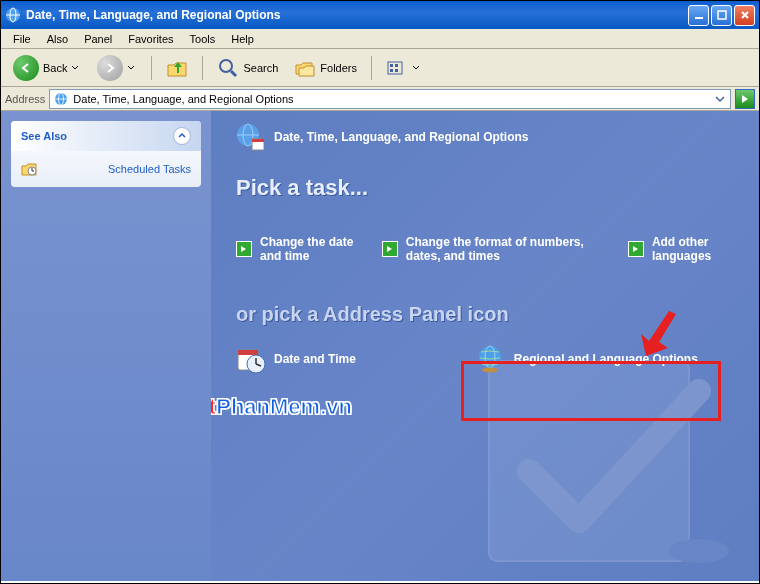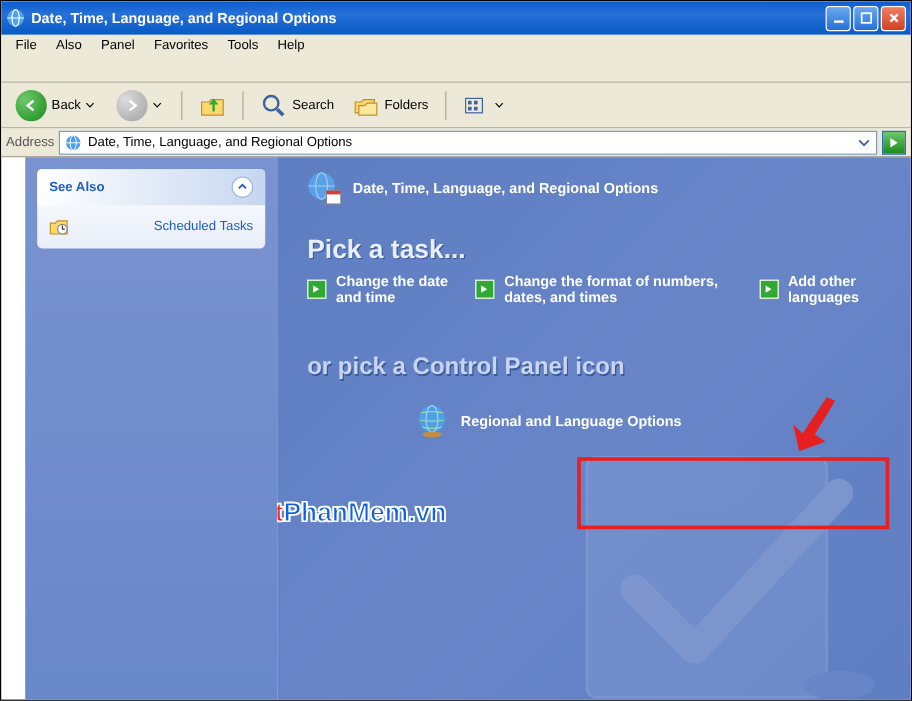--- a/index.html
+++ b/index.html
@@ -8,53 +8,53 @@
 
 .titlebar { height: 28px; background: linear-gradient(to bottom, #0a5bc5, #1060d0 5%, #2670d8 40%, #0a5bc5 95%); display: flex; align-items: center; padding: 0 4px; color: #fff; }
 .titlebar-icon { width: 16px; height: 16px; margin-right: 5px; }
 .titlebar-text { font-weight: bold; font-size: 12px; flex: 1; }
 .winctrl { display: flex; gap: 2px; }
 .winbtn { width: 21px; height: 21px; border: 1px solid #fff; border-radius: 3px; display: flex; align-items: center; justify-content: center; cursor: pointer; }
 .winbtn.min, .winbtn.max { background: linear-gradient(to bottom, #6aa8f0, #2670d8); }
 .winbtn.close { background: linear-gradient(to bottom, #f08060, #d04020); }
 
 
-.menubar { height: 40px; background: #ece9d8; border-bottom: 1px solid #aca899; display: flex; padding: 0 4px; }
+.menubar { height: 20px; background: #ece9d8; border-bottom: 1px solid #aca899; display: flex; align-items: center; padding: 0 4px; }
 .menubar span { padding: 3px 8px; cursor: pointer; font-size: 11px; }
 
 
 .toolbar { height: 38px; background: #ece9d8; border-bottom: 1px solid #aca899; display: flex; align-items: center; padding: 0 6px; gap: 4px; }
 .tbtn { display: flex; align-items: center; gap: 4px; padding: 4px 6px; border-radius: 3px; cursor: pointer; font-size: 11px; }
 .tsep { width: 1px; height: 24px; background: #aca899; margin: 0 4px; }
 .backbtn { width: 26px; height: 26px; border-radius: 50%; background: radial-gradient(circle at 30% 30%, #6dc96d, #1a8a1a); display: flex; align-items: center; justify-content: center; }
 .fwdbtn { width: 26px; height: 26px; border-radius: 50%; background: radial-gradient(circle at 30% 30%, #dcdcdc, #a0a0a0); display: flex; align-items: center; justify-content: center; }
 .dropdown-arrow { width: 10px; cursor: pointer; }
 
 
 .addressrow { height: 24px; background: #ece9d8; border-bottom: 1px solid #aca899; display: flex; align-items: center; padding: 0 4px; gap: 4px; }
 .addressrow .lbl { font-size: 11px; color: #555; }
 .addressbox { flex: 1; height: 20px; border: 1px solid #7f9db9; background: #fff; display: flex; align-items: center; padding: 0 3px; gap: 4px; }
 .gobtn { width: 20px; height: 20px; background: linear-gradient(to bottom, #6dc96d, #1a8a1a); border: 1px solid #316ac5; display: flex; align-items: center; justify-content: center; cursor: pointer; }
 
 
-.main { display: flex; height: calc(100% - 28px - 22px - 38px - 24px); padding-left: 20px; }
+.main { display: flex; height: calc(100% - 28px - 22px - 38px - 24px); }
 
 
 .sidepane { width: 210px; background: linear-gradient(to bottom, #7a93d0 0%, #6887c9 100%); padding: 10px; }
 .sidebox { background: linear-gradient(to bottom, #fff, #e8eef8); border-radius: 4px; overflow: hidden; }
 .sidehdr { background: linear-gradient(to right, #fff, #c6d6f0); padding: 6px 10px; display: flex; align-items: center; justify-content: space-between; color: #215dc6; font-weight: bold; font-size: 11px; }
 .collapse { width: 18px; height: 18px; border-radius: 50%; border: 1px solid #a0b6e0; background: #fff; display: flex; align-items: center; justify-content: center; cursor: pointer; }
 .sidebody { padding: 10px; }
 .sideitem { display: flex; align-items: center; gap: 6px; color: #215dc6; font-size: 11px; cursor: pointer; justify-content: space-between; }
 
 
 .content { flex: 1; background: linear-gradient(135deg, #5d7ec1 0%, #6885c8 50%, #5d7ec1 100%); padding: 12px 20px 12px 25px; color: #fff; position: relative; overflow: hidden; }
 .bgcheck { position: absolute; right: 20px; bottom: -30px; width: 280px; height: 280px; opacity: 0.35; }
 .cathdr { display: flex; align-items: center; gap: 10px; font-weight: bold; font-size: 12px; margin-bottom: 24px; }
-.h1 { font-size: 22px; font-weight: bold; color: #e8eefc; text-shadow: 1px 1px 0 #3a5a9a; margin-bottom: 6px; }
+.h1 { font-size: 22px; font-weight: bold; color: #e8eefc; text-shadow: 1px 1px 0 #3a5a9a; margin-bottom: 34px; }
 .tasks { margin-bottom: 40px; display: flex; flex-direction: row; gap: 14px; }
 .taskitem { display: flex; align-items: center; gap: 8px; font-size: 12px; font-weight: bold; cursor: pointer; }
 .arrowbox { width: 16px; height: 16px; background: #31a831; border: 1px solid #fff; display: flex; align-items: center; justify-content: center; flex-shrink: 0; }
 .h2 { font-size: 20px; font-weight: bold; color: #c8d4f0; text-shadow: 1px 1px 0 #3a5a9a; margin-bottom: 18px; }
 .iconrow { display: flex; gap: 30px; position: relative; z-index: 2; }
 .iconitem { display: flex; align-items: center; gap: 8px; font-size: 12px; font-weight: bold; cursor: pointer; }
 .redbox { position: absolute; border: 3px solid #e62020; z-index: 3; }
 .arrow-annot { position: absolute; z-index: 4; }
 
 
@@ -249,23 +249,33 @@
       <div class="taskitem">
         <div class="arrowbox">
             <svg width="10" height="10">
               <path d="M2 2 L7 5 L2 8 Z" fill="#fff"></path>
             </svg>
           </div>
         <span>Add other languages</span>
       </div>
     </div>
 
-    <div class="h2">or pick a Control Panel icon</div>
+    <div class="h2">or pick a Address Panel icon</div>
 
     <div class="iconrow">
+      <div class="iconitem">
+        <svg width="30" height="30">
+            <rect x="2" y="6" width="20" height="20" rx="2" fill="#fff" stroke="#888"></rect>
+            <rect x="2" y="6" width="20" height="5" fill="#d04040"></rect>
+            <circle cx="20" cy="20" r="9" fill="#e8f0ff" stroke="#4070b0"></circle>
+            <line x1="20" y1="20" x2="20" y2="14" stroke="#333" stroke-width="1.5"></line>
+            <line x1="20" y1="20" x2="25" y2="22" stroke="#333" stroke-width="1.5"></line>
+          </svg>
+        <span>Date and Time</span>
+      </div>
       <div class="iconitem" style="margin-left:90px">
         <svg width="30" height="30">
             <circle cx="14" cy="13" r="11" fill="#4da0e8"></circle>
             <path d="M5 8 Q14 6 23 8 M4 14 Q14 16 24 14 M6 20 Q14 22 22 20" fill="none" stroke="#9fd8a0" stroke-width="1"></path>
             <ellipse cx="14" cy="13" rx="5" ry="11" fill="none" stroke="#9fd0f8"></ellipse>
             <ellipse cx="14" cy="26" rx="8" ry="2.5" fill="#c09040"></ellipse>
           </svg>
         <span>Regional and Language Options</span>
       </div>
     </div>

